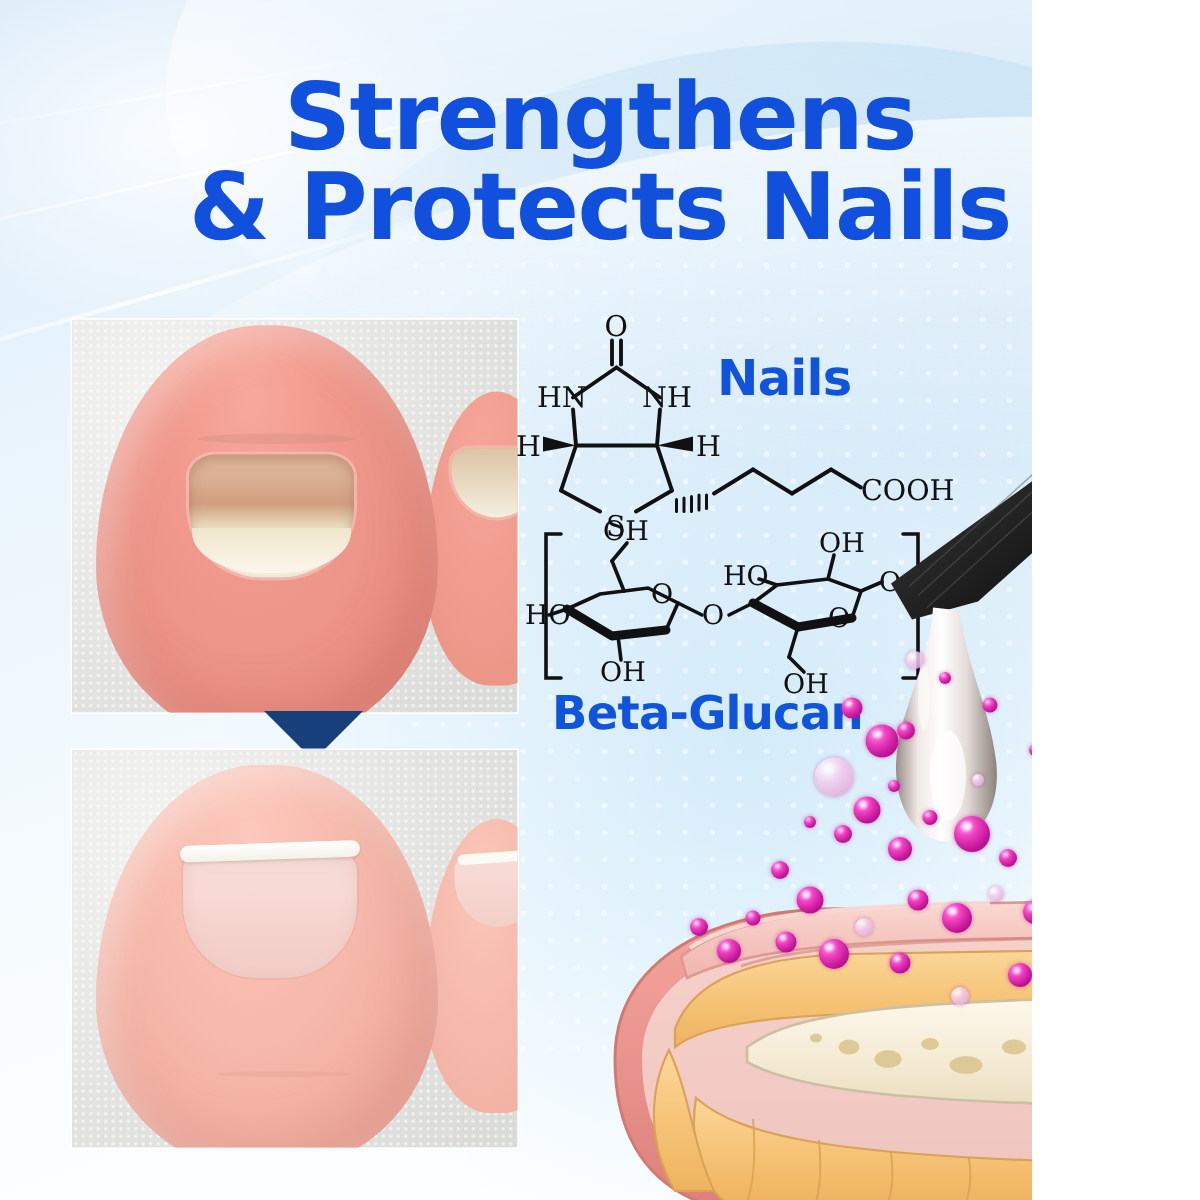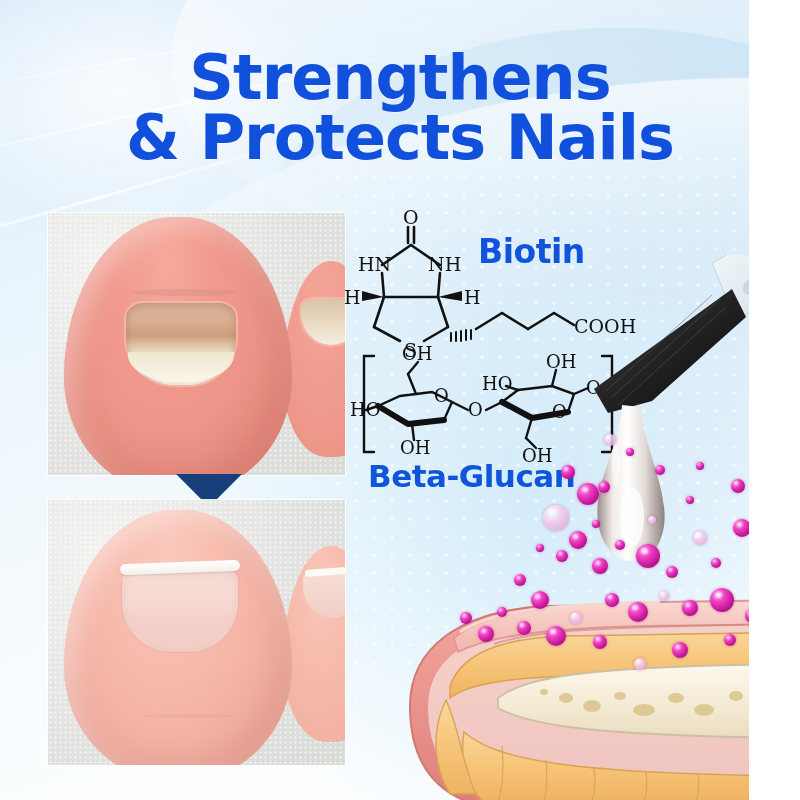--- a/index.html
+++ b/index.html
@@ -1,21 +1,21 @@
 <!DOCTYPE html>
 <html><head>
 <meta charset="utf-8">
 <style>
   html,body{margin:0;padding:0;}
   body{
     width:800px;height:800px;overflow:hidden;
     font-family:"DejaVu Sans","Liberation Sans",sans-serif;
     background:#ffffff;
   }
-  #stage{position:relative;width:749px;height:800px;overflow:hidden;background:#ffffff;}
+  #stage{position:relative;width:688px;height:800px;overflow:hidden;background:#ffffff;}
 
   
   .bg-base{
     position:absolute;inset:0;
     background:
       radial-gradient(circle at 95% 8%, #cfe6f7 0%, rgba(207,230,247,0) 55%),
       radial-gradient(circle at 72% 62%, #d4ecfa 0%, rgba(212,236,250,0) 50%),
       linear-gradient(160deg,#dcecf9 0%,#e9f4fc 28%,#f4fafd 55%,#fcfeff 78%,#ffffff 100%);
   }
   .bg-wave{position:absolute;border-radius:50%;filter:blur(0.3px);}
@@ -320,21 +320,21 @@
         <text x="126" y="42">HO</text>
         <text x="190" y="20">OH</text>
         <text x="196" y="70">O</text>
         <text x="166" y="114">OH</text>
         <text x="230" y="46">O</text>
       </g>
       <text x="258" y="114" font-family="'DejaVu Serif','Liberation Serif',serif" font-size="13" fill="#111111">n</text>
     </svg>
   </div>
 
-  <div class="lbl-biotin">Biotin</div>
+  <div class="lbl-biotin">Nails</div>
   <div class="lbl-glucan">Beta-Glucan</div>
 
   <div class="brush-wrap">
     <svg width="250" height="360" viewBox="0 0 250 360">
       <defs>
         <linearGradient id="capG" x1="0" y1="0" x2="1" y2="1">
           <stop offset="0%" stop-color="#fdfefe"></stop>
           <stop offset="45%" stop-color="#e6eef3"></stop>
           <stop offset="100%" stop-color="#cfdbe3"></stop>
         </linearGradient>

